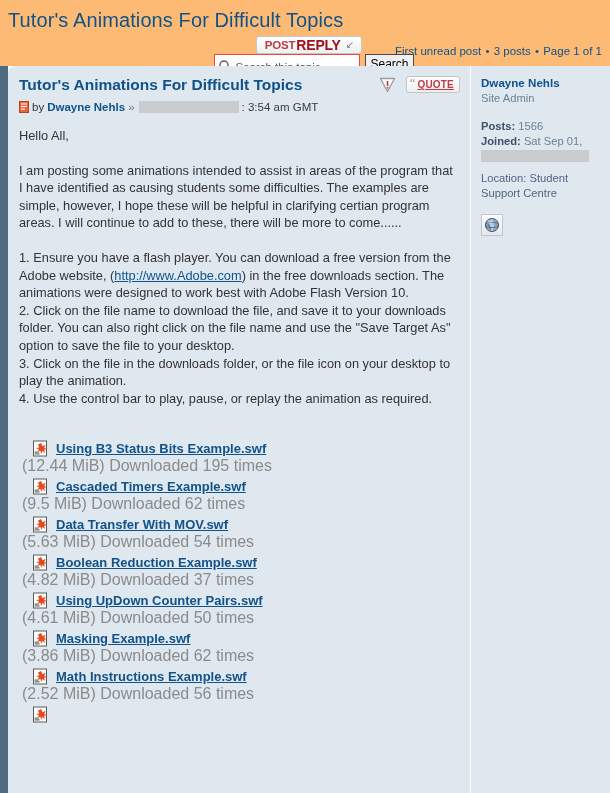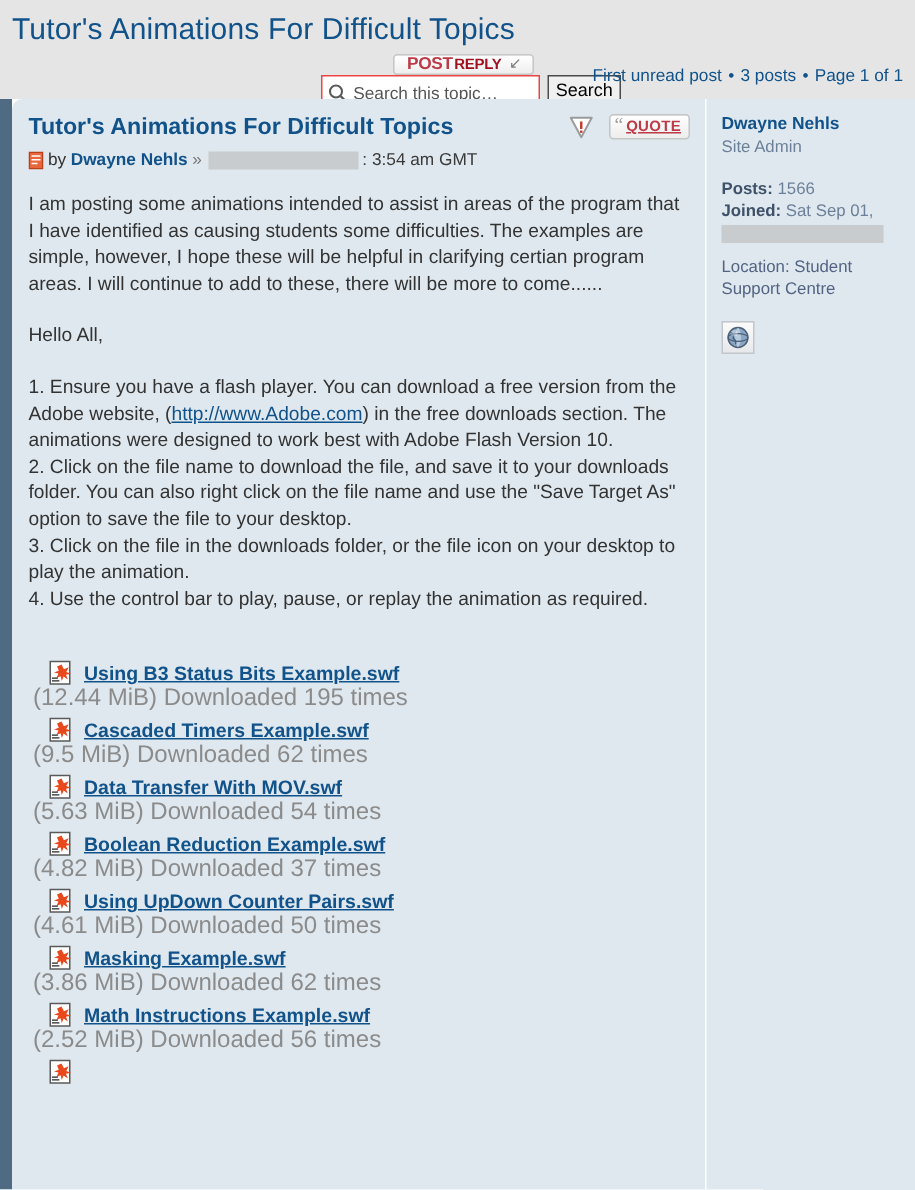--- a/index.html
+++ b/index.html
@@ -3,21 +3,21 @@
 <meta charset="utf-8">
 <style>
   * { box-sizing: border-box; }
   html, body {
     margin: 0; padding: 0;
     width: 610px; height: 793px;
     background: #ffffff;
     font-family: "Liberation Sans", sans-serif;
     overflow: hidden;
   }
-  .page { width: 610px; height: 637px; position: relative; background: #e5e5e5; }
+  .page { width: 610px; height: 637px; position: relative; background: #fdba74; }
 
   
   .topic-title {
     font-size: 20px;
     color: #105289;
     font-weight: normal;
     padding: 9px 0 4px 8px;
     letter-spacing: 0.1px;
   }
   .toolbar {
@@ -35,21 +35,21 @@
     height: 21px;
     padding: 0 7px 0 8px;
     border: 1px solid #c7c7c7;
     border-radius: 3px;
     background: linear-gradient(#ffffff, #efefef);
     box-shadow: 0 1px 0 rgba(0,0,0,0.06);
     cursor: pointer;
     white-space: nowrap;
   }
   .postreply-btn .t1 { color: #bd3a46; font-weight: bold; font-size: 11.5px; letter-spacing: -0.2px; }
-  .postreply-btn .t2 { color: #a1111f; font-weight: bold; font-size: 10px; letter-spacing: -0.2px; margin-left: -2px;}
+  .postreply-btn .t2 { color: #a1111f; font-weight: bold; font-size: 14px; letter-spacing: -0.2px; margin-left: -2px;}
   .postreply-btn .arrow { color: #7c7c7c; font-size: 10px; line-height: 1; margin-left: 2px; }
 
   .search-wrap { display: flex; align-items: center; margin-left: 10px; }
   .search-box {
     position: relative;
     width: 146px; height: 20px;
     border: 1px solid #ef4444;
     background: #fff;
     display: flex; align-items: flex-end;
   }
@@ -308,22 +308,22 @@
             </svg>
           </span>
           <span class="by">by</span>
           <span class="author">Dwayne Nehls</span>
           <span class="raquo">»</span>
           <span class="redact"></span>
           <span class="time">: 3:54 am GMT</span>
         </div>
 
         <div class="content">
+          <p>Hello All,</p>
           <p>I am posting some animations intended to assist in areas of the program that I have identified as causing students some difficulties. The examples are simple, however, I hope these will be helpful in clarifying certian program areas. I will continue to add to these, there will be more to come......</p>
-          <p>Hello All,</p>
           <p class="steps">
             <span>1. Ensure you have a flash player. You can download a free version from the Adobe website, (</span><a class="inline-link" href="#">http://www.Adobe.com</a><span>) in the free downloads section. The animations were designed to work best with Adobe Flash Version 10.</span><br>
             <span>2. Click on the file name to download the file, and save it to your downloads folder. You can also right click on the file name and use the "Save Target As" option to save the file to your desktop.</span><br>
             <span>3. Click on the file in the downloads folder, or the file icon on your desktop to play the animation.</span><br>
             <span>4. Use the control bar to play, pause, or replay the animation as required.</span>
           </p>
         </div>
 
         <div class="attachments">
 

